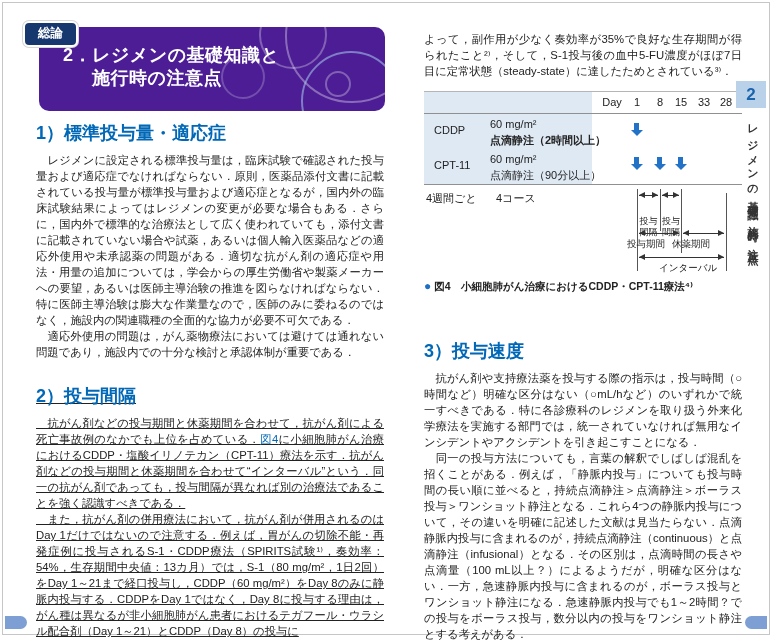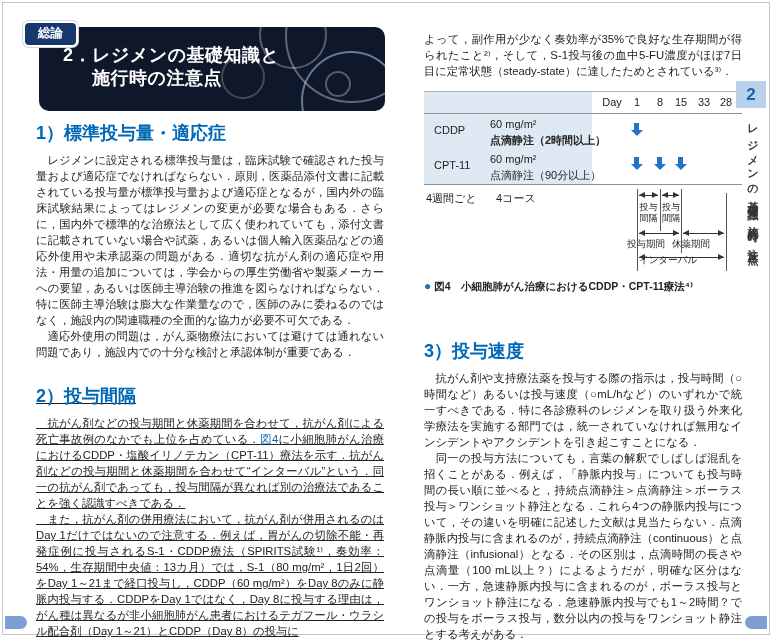--- a/index.html
+++ b/index.html
@@ -3,21 +3,21 @@
 <meta charset="utf-8">
 <style>
   html,body{margin:0;padding:0;background:#fff;}
   body{width:773px;height:640px;position:relative;overflow:hidden;
        font-family:"Liberation Sans","DejaVu Sans",sans-serif;color:#222;}
   .page{position:absolute;left:2px;top:2px;width:768px;height:633px;
         background:#fff;border:1px solid #c6c6c6;box-sizing:border-box;}
 
   
   .chapter-header{position:absolute;left:36px;top:24px;width:346px;height:84px;
-    background:#0f172a;border-radius:10px;overflow:hidden;}
+    background:#4c1d95;border-radius:10px;overflow:hidden;}
   .circ{position:absolute;border-radius:50%;}
   .c1{width:130px;height:130px;right:-34px;top:-58px;border:2px solid rgba(255,255,255,.35);}
   .c2{width:64px;height:64px;right:58px;top:-26px;border:2px solid rgba(255,255,255,.30);}
   .c3{width:96px;height:96px;right:-16px;bottom:-40px;border:2px solid rgba(170,205,240,.55);}
   .c4{width:40px;height:40px;right:120px;top:28px;border:2px solid rgba(255,255,255,.22);}
   .c5{width:22px;height:22px;right:34px;top:44px;border:2px solid rgba(255,255,255,.30);}
   .chapter-title{position:absolute;left:24px;top:17px;color:#fff;font-weight:bold;
     font-size:18px;line-height:23px;letter-spacing:.5px;}
   .chapter-title .l2{padding-left:29px;display:block;}
   .section-tag{position:absolute;left:20px;top:18px;background:#17386e;color:#fff;
@@ -49,21 +49,21 @@
   .ft-note{position:absolute;top:100px;font-size:11px;color:#222;}
 
   
   .diagram{position:absolute;left:0;top:96px;width:318px;height:90px;}
   .vline{position:absolute;width:1px;background:#555;}
   .darrow{position:absolute;height:1px;background:#333;}
   .darrow::before{content:"";position:absolute;left:0;top:-3px;width:0;height:0;
     border-top:3.5px solid transparent;border-bottom:3.5px solid transparent;border-right:6px solid #333;}
   .darrow::after{content:"";position:absolute;right:0;top:-3px;width:0;height:0;
     border-top:3.5px solid transparent;border-bottom:3.5px solid transparent;border-left:6px solid #333;}
-  .dg-label{position:absolute;font-size:9px;line-height:10.5px;color:#222;text-align:center;}
+  .dg-label{position:absolute;font-size:9px;line-height:10.5px;color:#222;text-align:center;margin-top:14px;}
   .dg-label2{position:absolute;font-size:9.5px;color:#222;text-align:left;}
 
   .fig-caption{position:absolute;left:0;top:188px;font-size:10.5px;color:#222;font-weight:bold;}
   .cap-bullet{color:#1f6fc4;font-size:12px;font-weight:normal;}
 
   
   .tab-num{position:absolute;right:3px;top:78px;width:30px;height:27px;background:#b9d2e9;
     color:#1a63ad;font-weight:bold;font-size:17px;text-align:center;line-height:27px;}
   .tab-label{position:absolute;right:9px;top:114px;writing-mode:vertical-rl;
     font-size:11px;font-weight:600;color:#333;letter-spacing:2.5px;}
@@ -154,32 +154,32 @@
           <span>投与</span><br>
           <span>間隔</span>
         </div>
 
         <div class="darrow" style="left:215px;width:40px;top:46px;"></div>
         <div class="darrow" style="left:259px;width:41px;top:46px;"></div>
         <div class="dg-label2" style="left:203px;top:51px;width:64px;">投与期間</div>
         <div class="dg-label2" style="left:248px;top:51px;width:64px;">休薬期間</div>
 
         <div class="darrow" style="left:215px;width:85px;top:70px;"></div>
-        <div class="dg-label2" style="left:215px;top:67px;width:85px;">インターバル</div>
+        <div class="dg-label2" style="left:215px;top:75px;width:85px;padding-left:20px;">インターバル</div>
       </div>
 
       <div class="fig-caption">
         <span class="cap-bullet">●</span>
         <span>図4　小細胞肺がん治療におけるCDDP・CPT-11療法⁴⁾</span>
       </div>
     </div>
 
     <div class="sec3-block">
       <h3 class="sec">3）投与速度</h3>
-      <p class="body">　抗がん剤や支持療法薬を投与する際の指示は，投与時間（○時間など）あるいは投与速度（○mL/hなど）のいずれかで統一すべきである．特に各診療科のレジメンを取り扱う外来化学療法を実施する部門では，統一されていなければ無用なインシデントやアクシデントを引き起こすことになる．</p>
+      <p class="body">　抗がん剤や支持療法薬を投与する際の指示は，投与時間（○時間など）明確な区分はない（○mL/hなど）のいずれかで統一すべきである．特に各診療科のレジメンを取り扱う外来化学療法を実施する部門では，統一されていなければ無用なインシデントやアクシデントを引き起こすことになる．</p>
       <p class="body">　同一の投与方法についても，言葉の解釈でしばしば混乱を招くことがある．例えば，「静脈内投与」についても投与時間の長い順に並べると，持続点滴静注＞点滴静注＞ボーラス投与＞ワンショット静注となる．これら4つの静脈内投与について，その違いを明確に記述した文献は見当たらない．点滴静脈内投与に含まれるのが，持続点滴静注（continuous）と点滴静注（infusional）となる．その区別は，点滴時間の長さや点滴量（100 mL以上？）によるようだが，明確な区分はない．一方，急速静脈内投与に含まれるのが，ボーラス投与とワンショット静注になる．急速静脈内投与でも1～2時間？での投与をボーラス投与，数分以内の投与をワンショット静注とする考えがある．</p>
     </div>
   </div>
 
   <div class="tab-num">2</div>
   <div class="tab-label">レジメンの基礎知識と施行時の注意点</div>
 
   <div class="pill pill-left"></div>
   <div class="pill pill-right"></div>
   <div class="pagenum pn-left">26</div>

